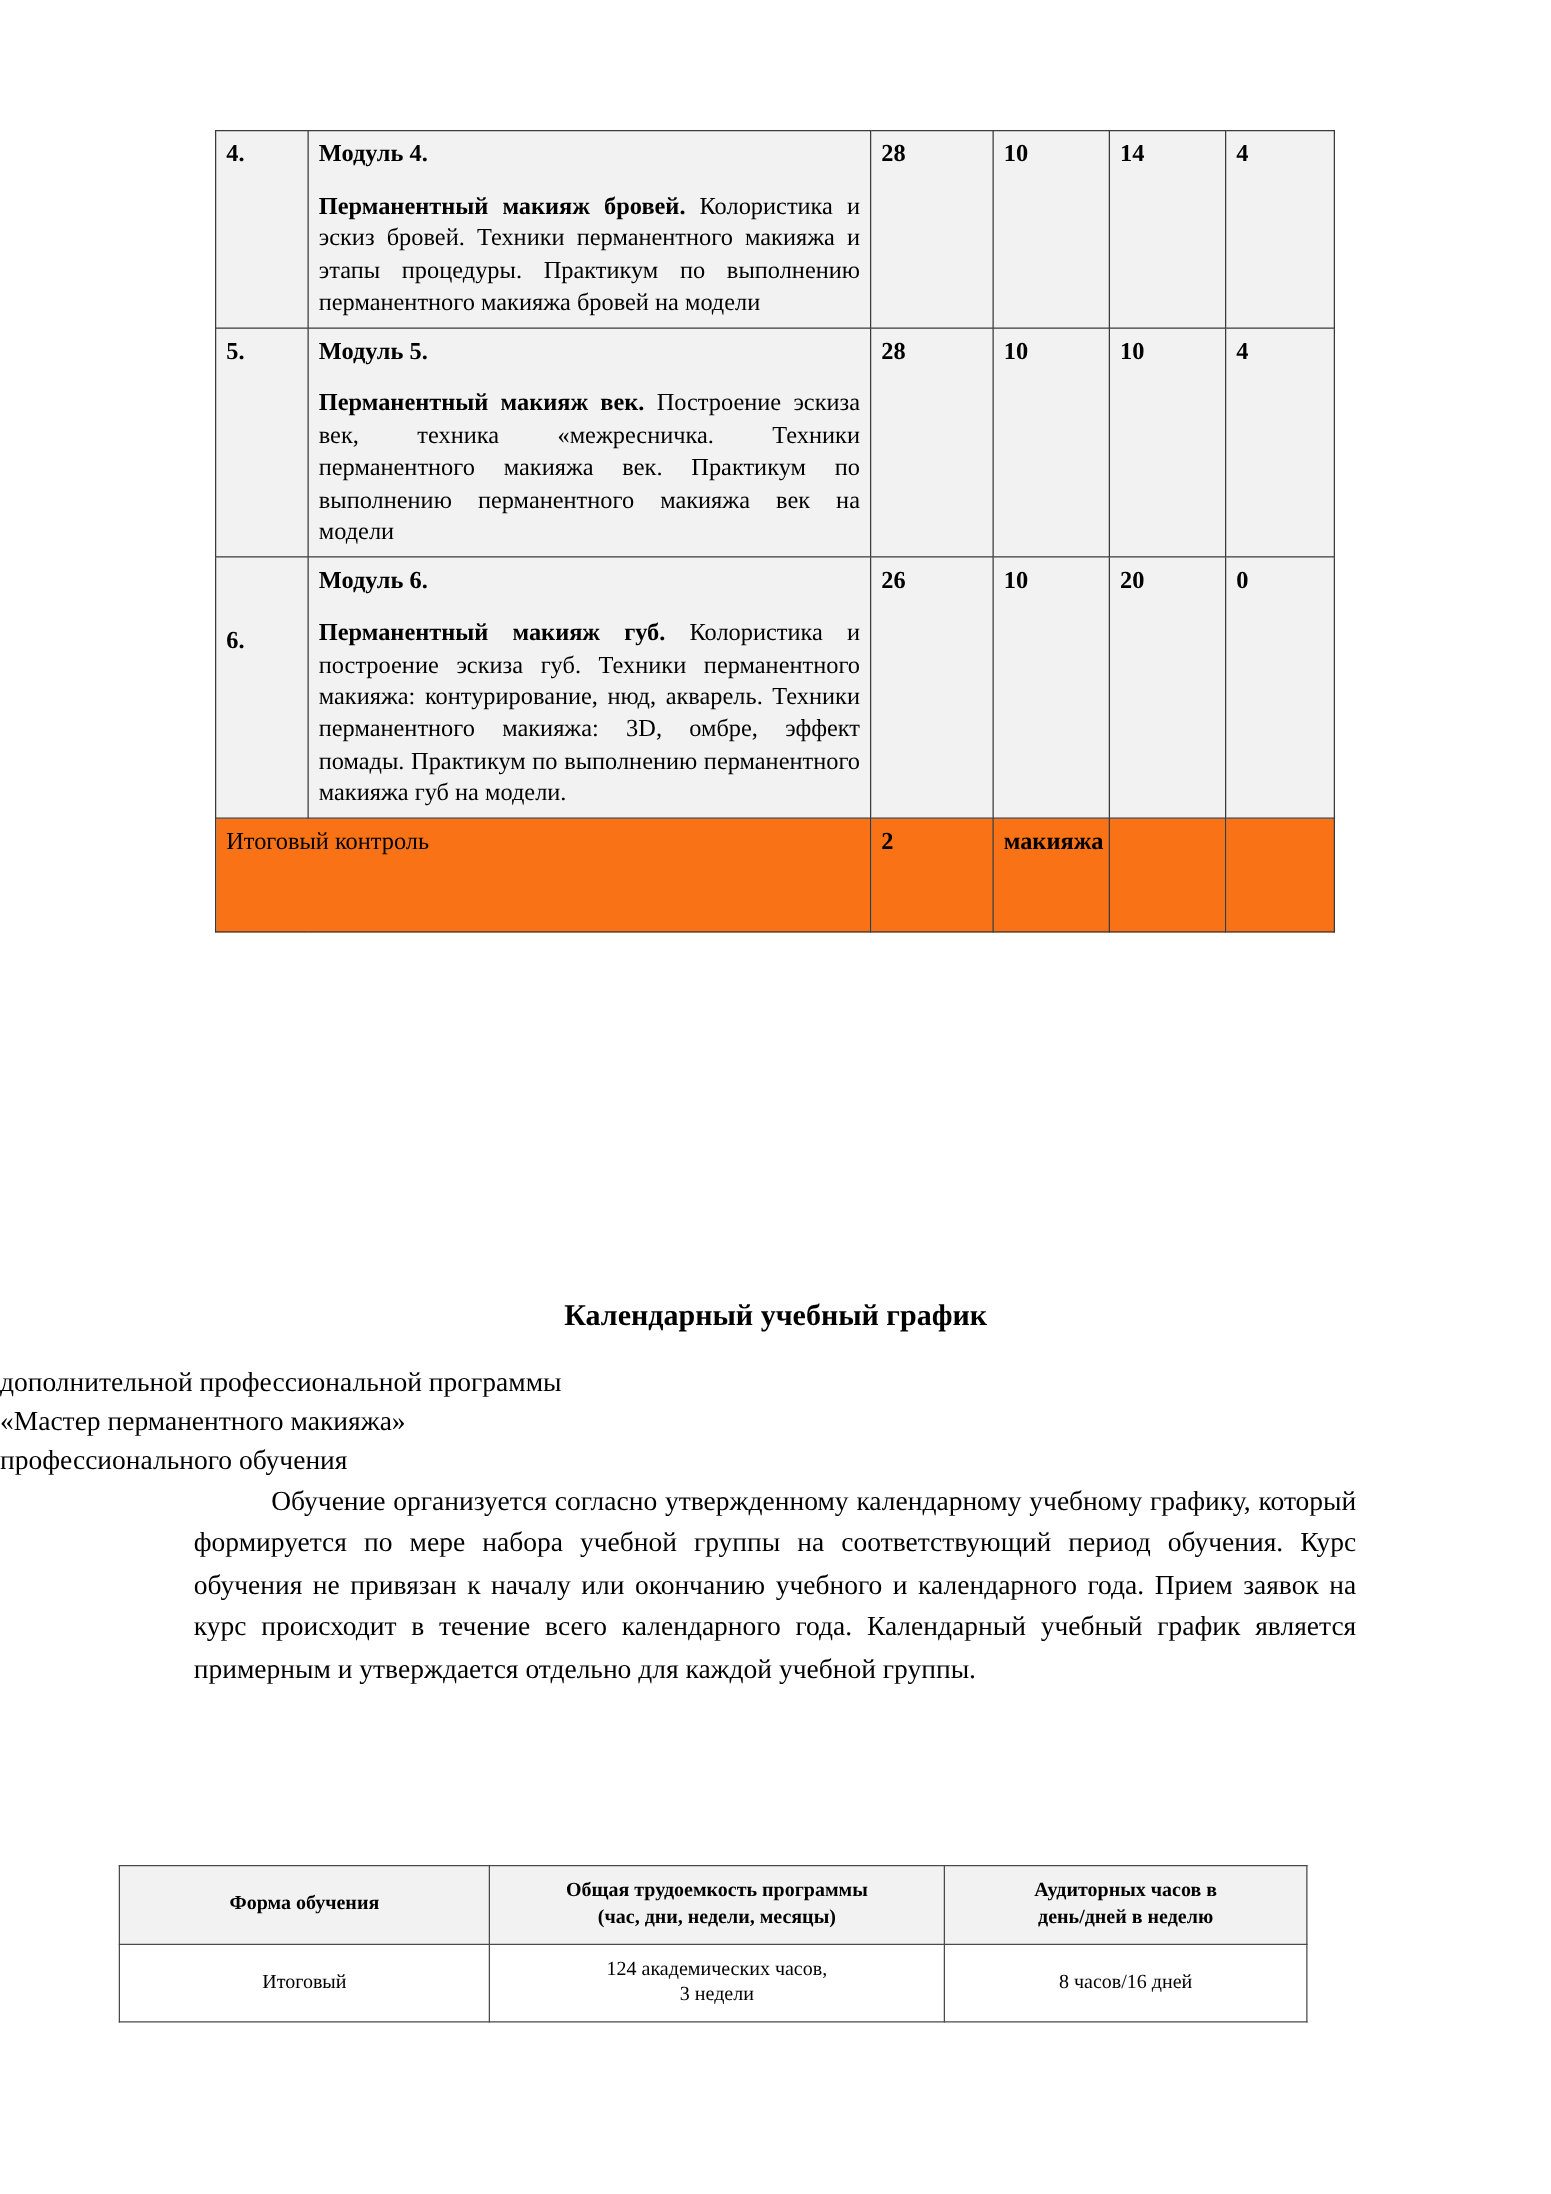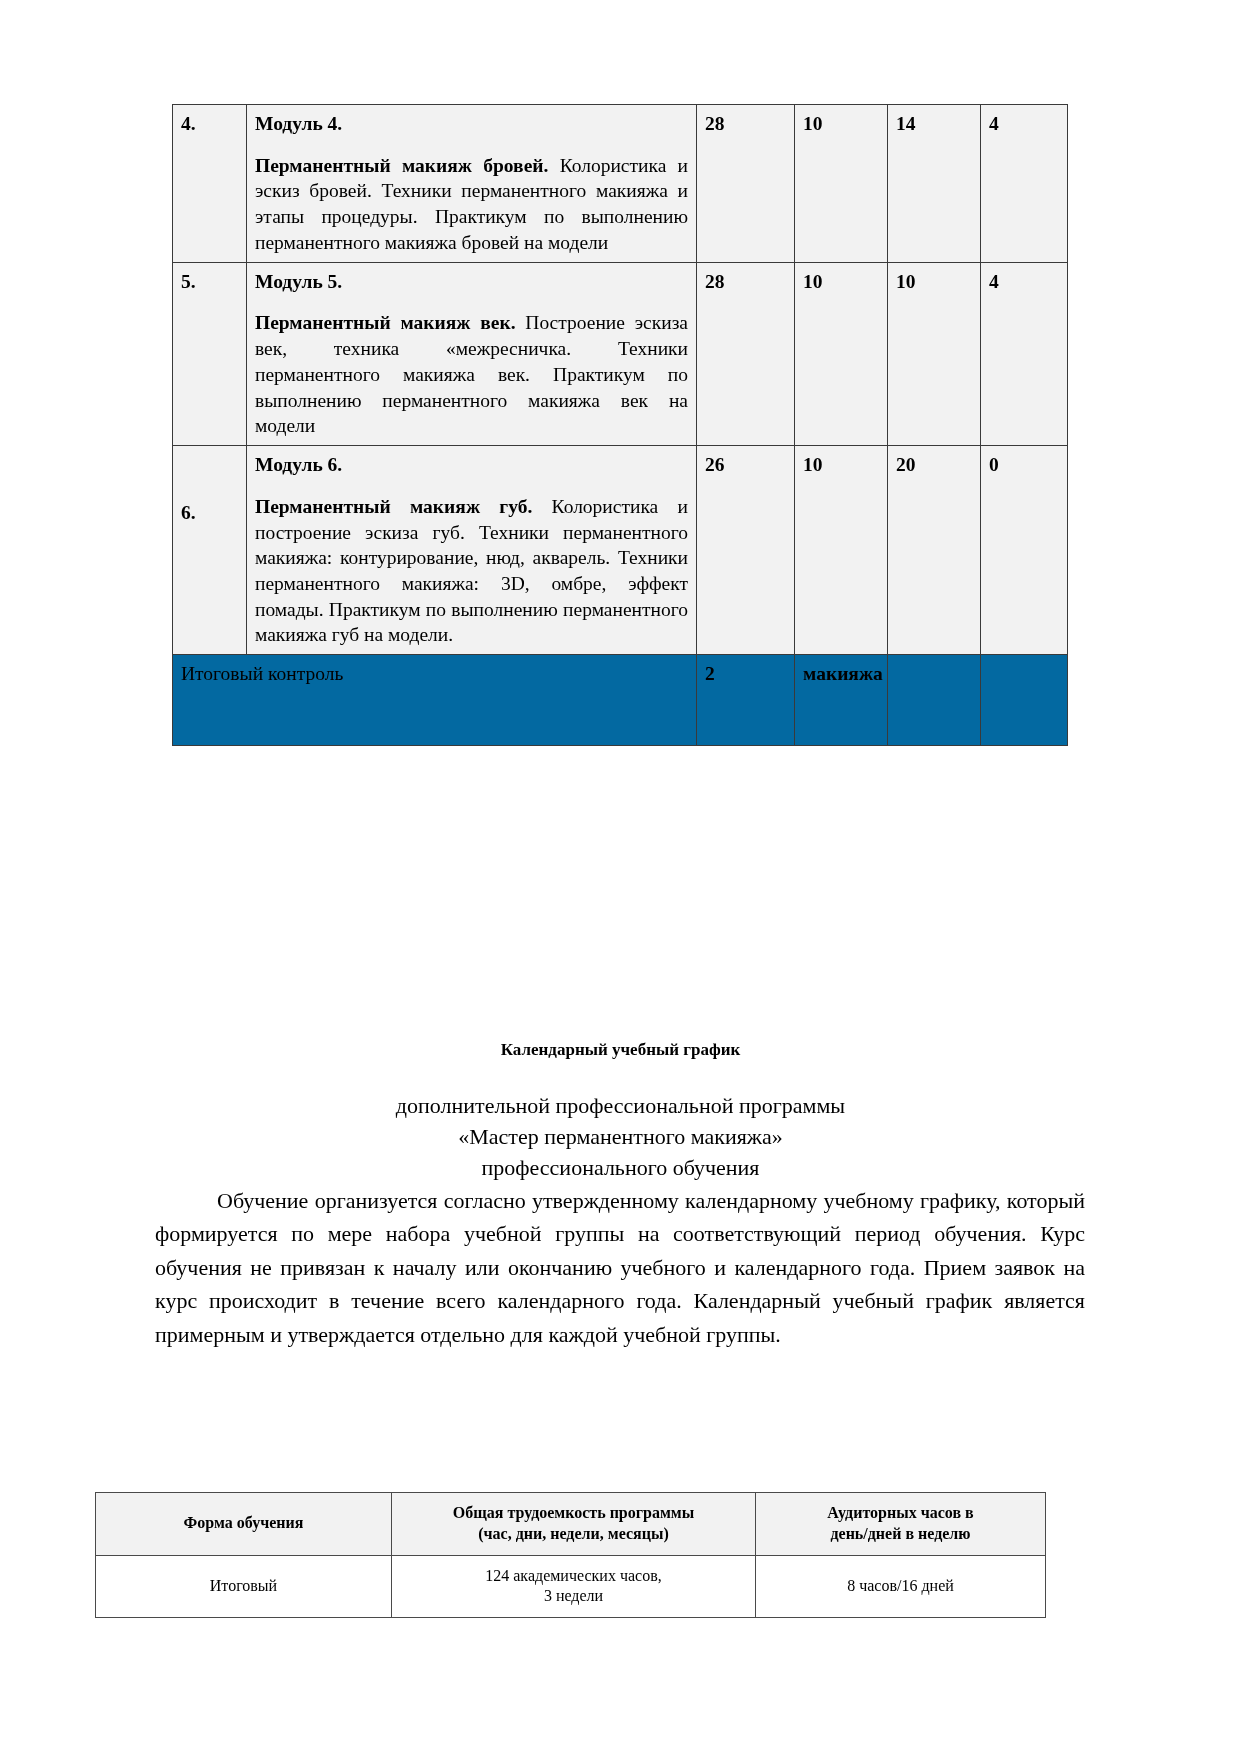--- a/index.html
+++ b/index.html
@@ -38,21 +38,21 @@
     padding: 6px 8px 6px 8px;
   }
   .col-num   { width: 74px; }
   .col-desc  { width: 450px; }
   .col-h1    { width: 98px; }
   .col-h2    { width: 93px; }
   .col-h3    { width: 93px; }
   .col-h4    { width: 87px; }
 
   .module-row td { background: #f2f2f2; }
-  .summary-row td { background: #0369a1; }
+  .summary-row td { background: #f97316; }
 
   .idx {
     font-weight: bold;
     text-align: left;
     padding-top: 54px;
   }
   .idx.idx-6 { padding-top: 54px; }
 
   .mod-title {
     font-weight: bold;
@@ -84,29 +84,29 @@
   }
   .tot-cell { font-weight: bold; }
 
   
   .section-title {
     position: absolute;
     left: 0;
     top: 1040px;
     width: 1241px;
     text-align: center;
-    font-size: 17px;
+    font-size: 24px;
     font-weight: bold;
   }
   .subtitle {
     position: absolute;
     left: 0;
     top: 1090px;
     width: 1241px;
-    text-align: center;
+    text-align: left;
     font-size: 22px;
     line-height: 1.42;
   }
   .subtitle div { white-space: nowrap; }
 
   
   .body-par {
     position: absolute;
     left: 155px;
     top: 1184px;

